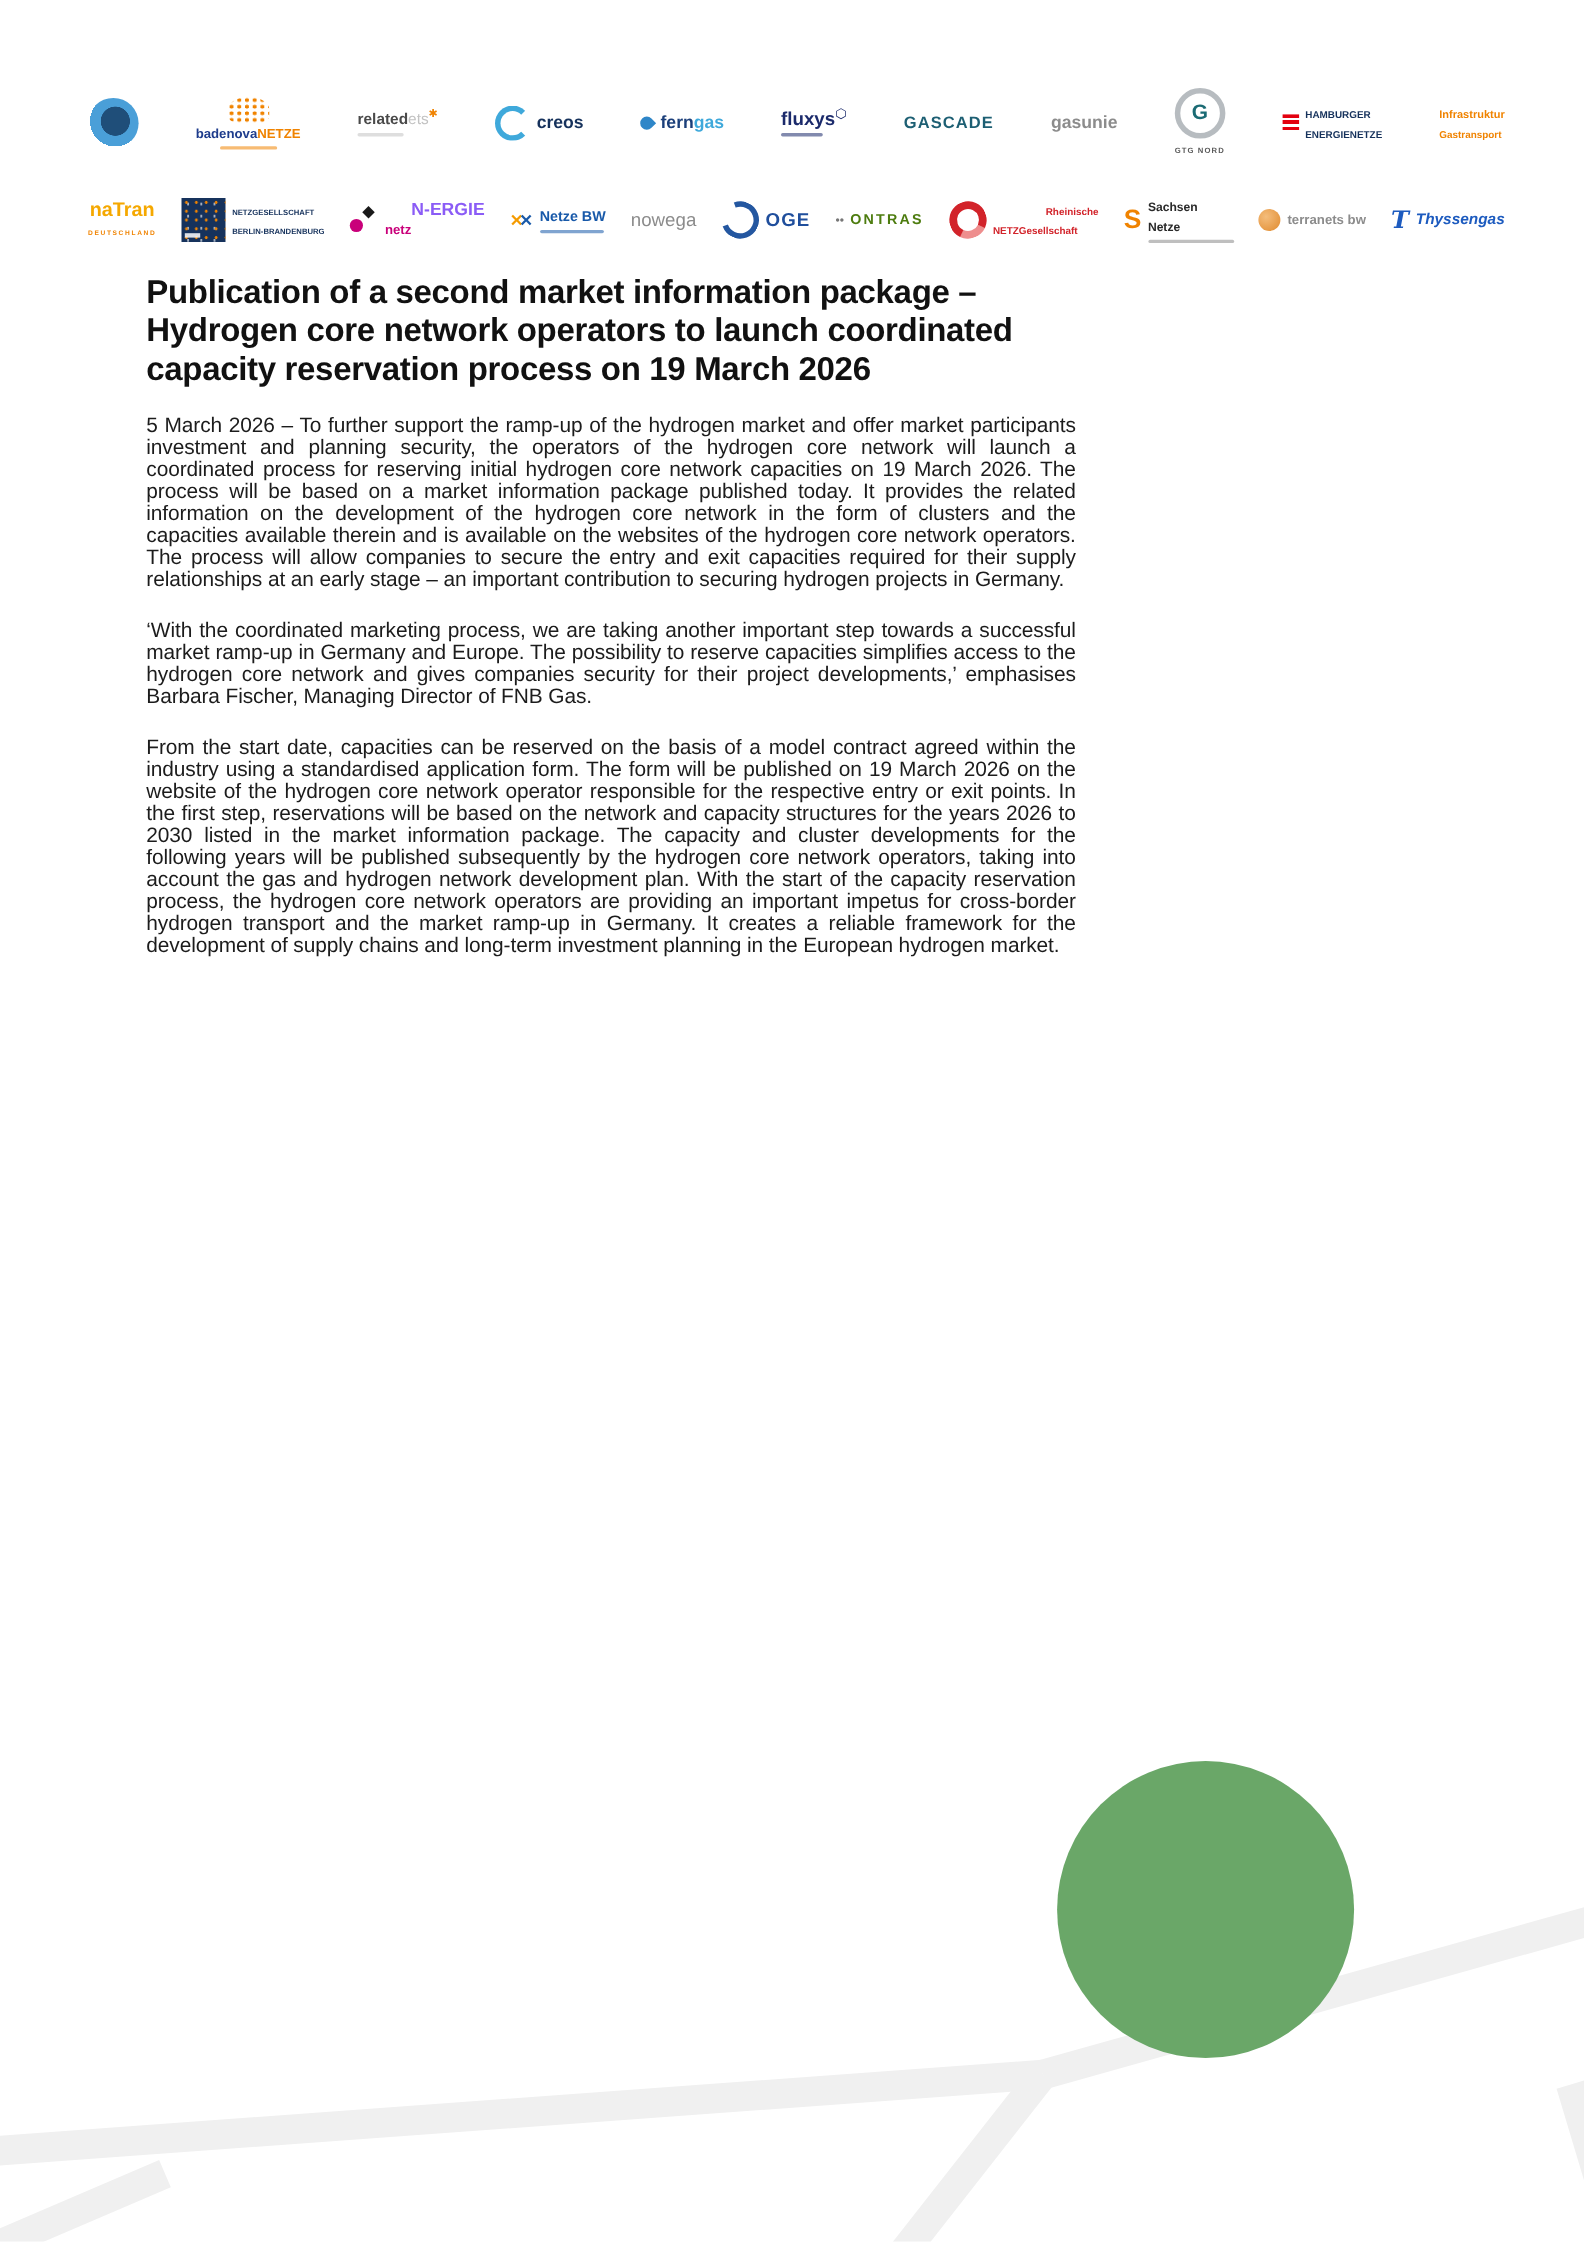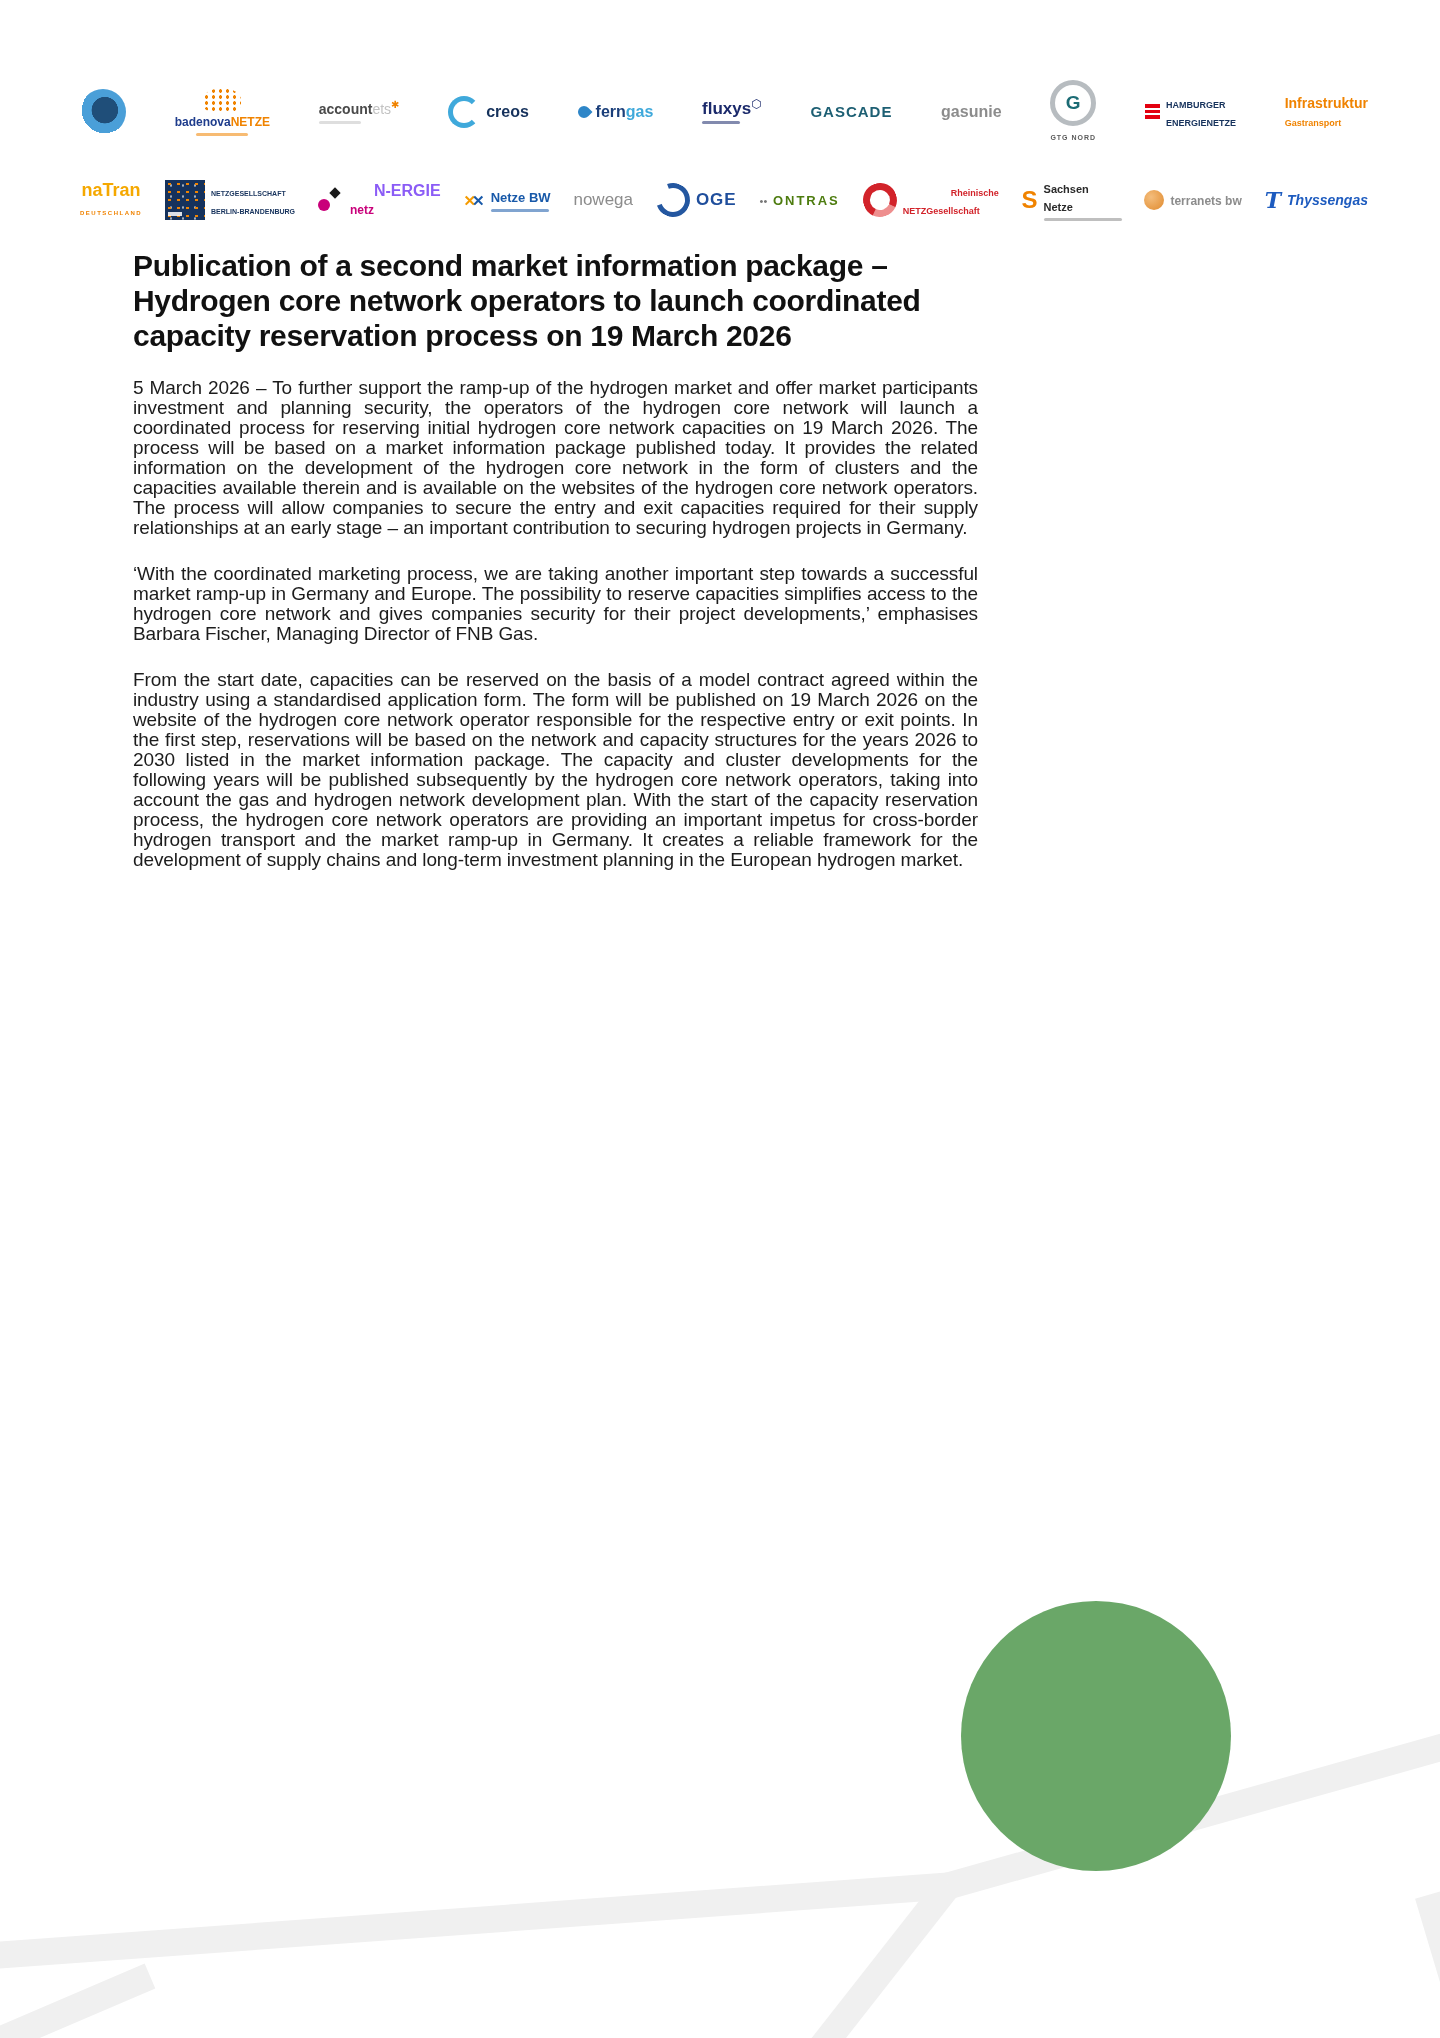--- a/index.html
+++ b/index.html
@@ -89,21 +89,21 @@
         </div>
         <div class="logo col">
           <span class="licon icon-burst"></span>
           <div class="llines">
             <div class="lline"><span style="color: rgb(30, 60, 140); font-size: 12px; font-weight: 700;">badenova</span><span style="color: rgb(240, 131, 0); font-size: 12px; font-weight: 700;">NETZE</span></div>
             <div class="lbar" style="background: rgb(240, 131, 0); width: 52px;"></div>
           </div>
         </div>
         <div class="logo">
           <div class="llines">
-            <div class="lline"><span style="color: rgb(74, 74, 74); font-size: 14px; font-weight: 700;">account</span><span style="color: rgb(194, 194, 194); font-size: 14px; font-weight: 400;">ets</span><span style="color: rgb(240, 131, 0); font-size: 10px; font-weight: 400; vertical-align: super; line-height: 0;">✱</span></div>
+            <div class="lline"><span style="color: rgb(74, 74, 74); font-size: 14px; font-weight: 700;">related</span><span style="color: rgb(194, 194, 194); font-size: 14px; font-weight: 400;">ets</span><span style="color: rgb(240, 131, 0); font-size: 10px; font-weight: 400; vertical-align: super; line-height: 0;">✱</span></div>
             <div class="lbar" style="background: rgb(194, 194, 194); width: 42px;"></div>
           </div>
         </div>
         <div class="logo">
           <span class="licon icon-cswirl"></span>
           <div class="llines">
             <div class="lline"><span style="color: rgb(22, 50, 92); font-size: 16px; font-weight: 700;">creos</span></div>
           </div>
         </div>
         <div class="logo">
@@ -136,21 +136,21 @@
         </div>
         <div class="logo">
           <span class="licon icon-hbars"></span>
           <div class="llines">
             <div class="lline"><span style="color: rgb(22, 50, 92); font-size: 9px; font-weight: 800;">HAMBURGER</span></div>
             <div class="lline"><span style="color: rgb(22, 50, 92); font-size: 9px; font-weight: 700;">ENERGIENETZE</span></div>
           </div>
         </div>
         <div class="logo">
           <div class="llines">
-            <div class="lline"><span style="color: rgb(240, 131, 0); font-size: 14px; font-weight: 600;">Infrastruktur</span></div>
+            <div class="lline"><span style="color: rgb(240, 131, 0); font-size: 10px; font-weight: 600;">Infrastruktur</span></div>
             <div class="lline"><span style="color: rgb(240, 131, 0); font-size: 9px; font-weight: 600;">Gastransport</span></div>
           </div>
         </div>
       </div>
     <div class="logo-row r2" id="logo-row-2">
         <div class="logo col">
           <div class="llines">
             <div class="lline"><span style="color: rgb(245, 168, 0); font-size: 18px; font-weight: 800;">naTran</span></div>
             <div class="lline"><span style="color: rgb(240, 131, 0); font-size: 6px; font-weight: 700; letter-spacing: 1.5px;">DEUTSCHLAND</span></div>
           </div>

